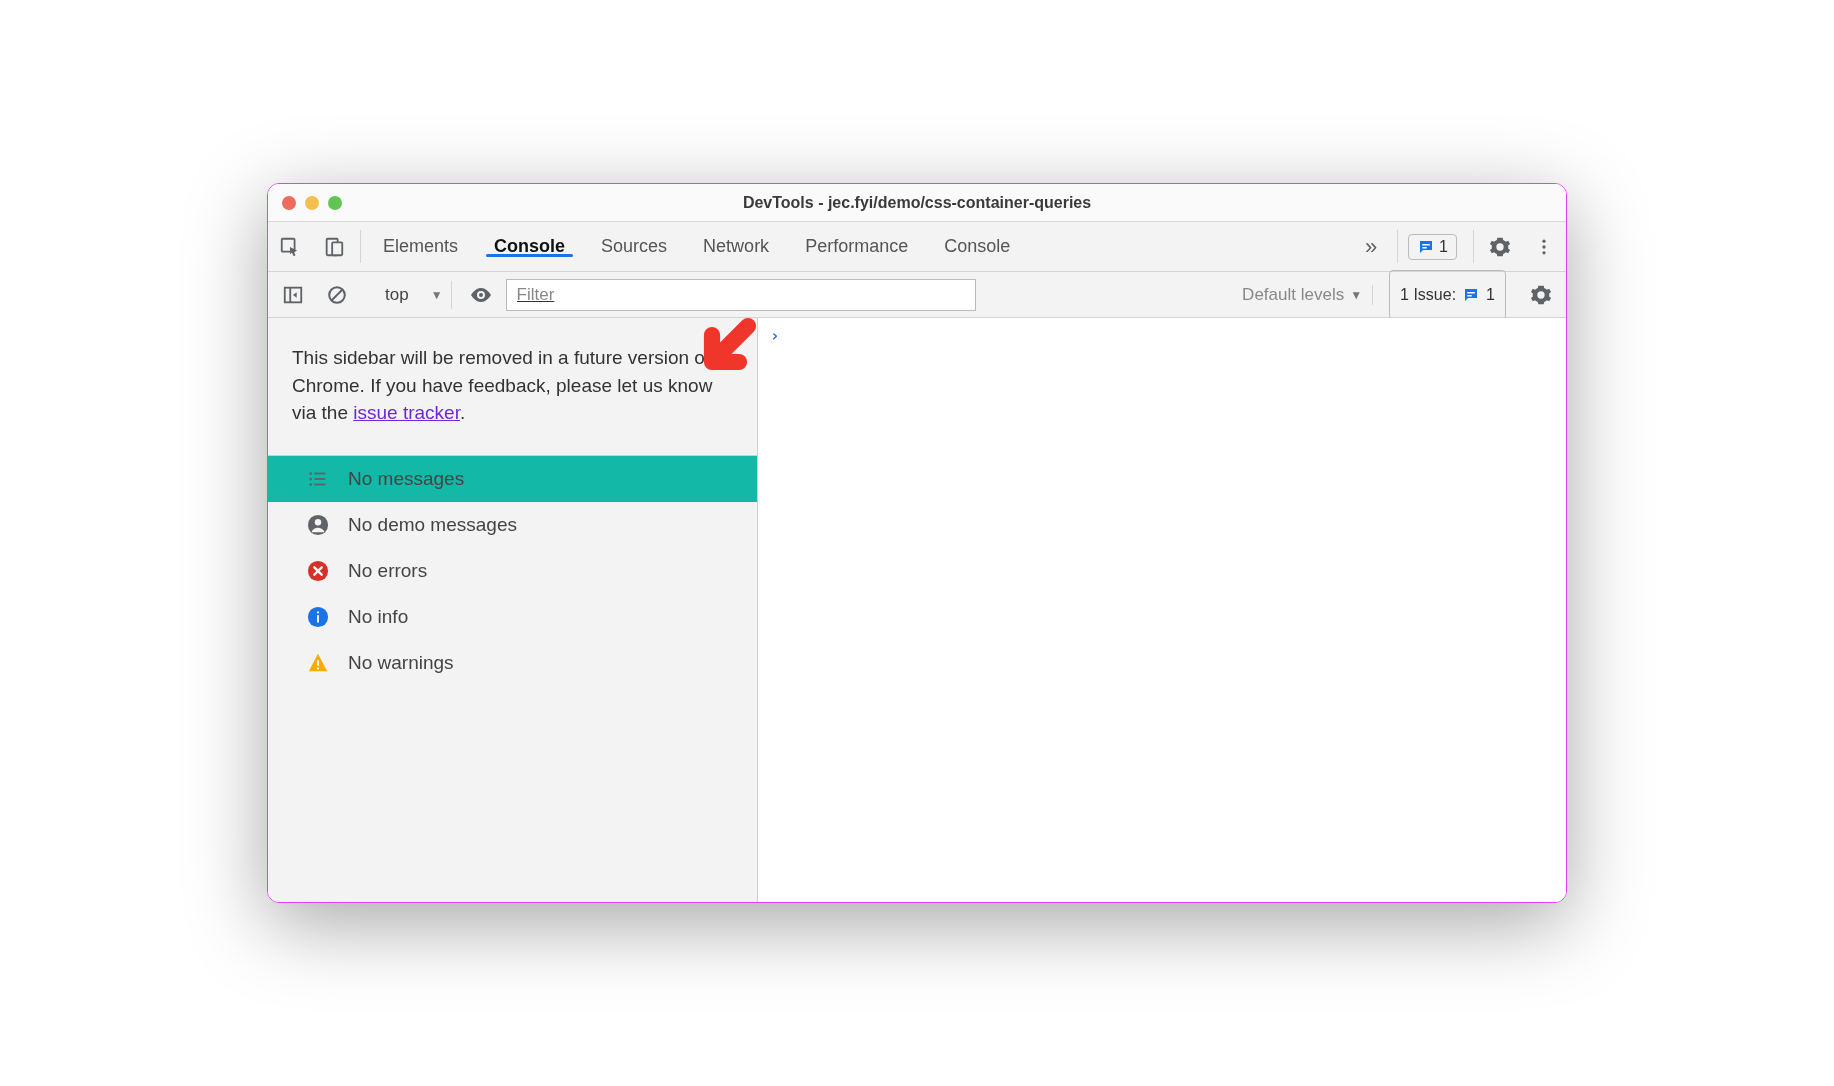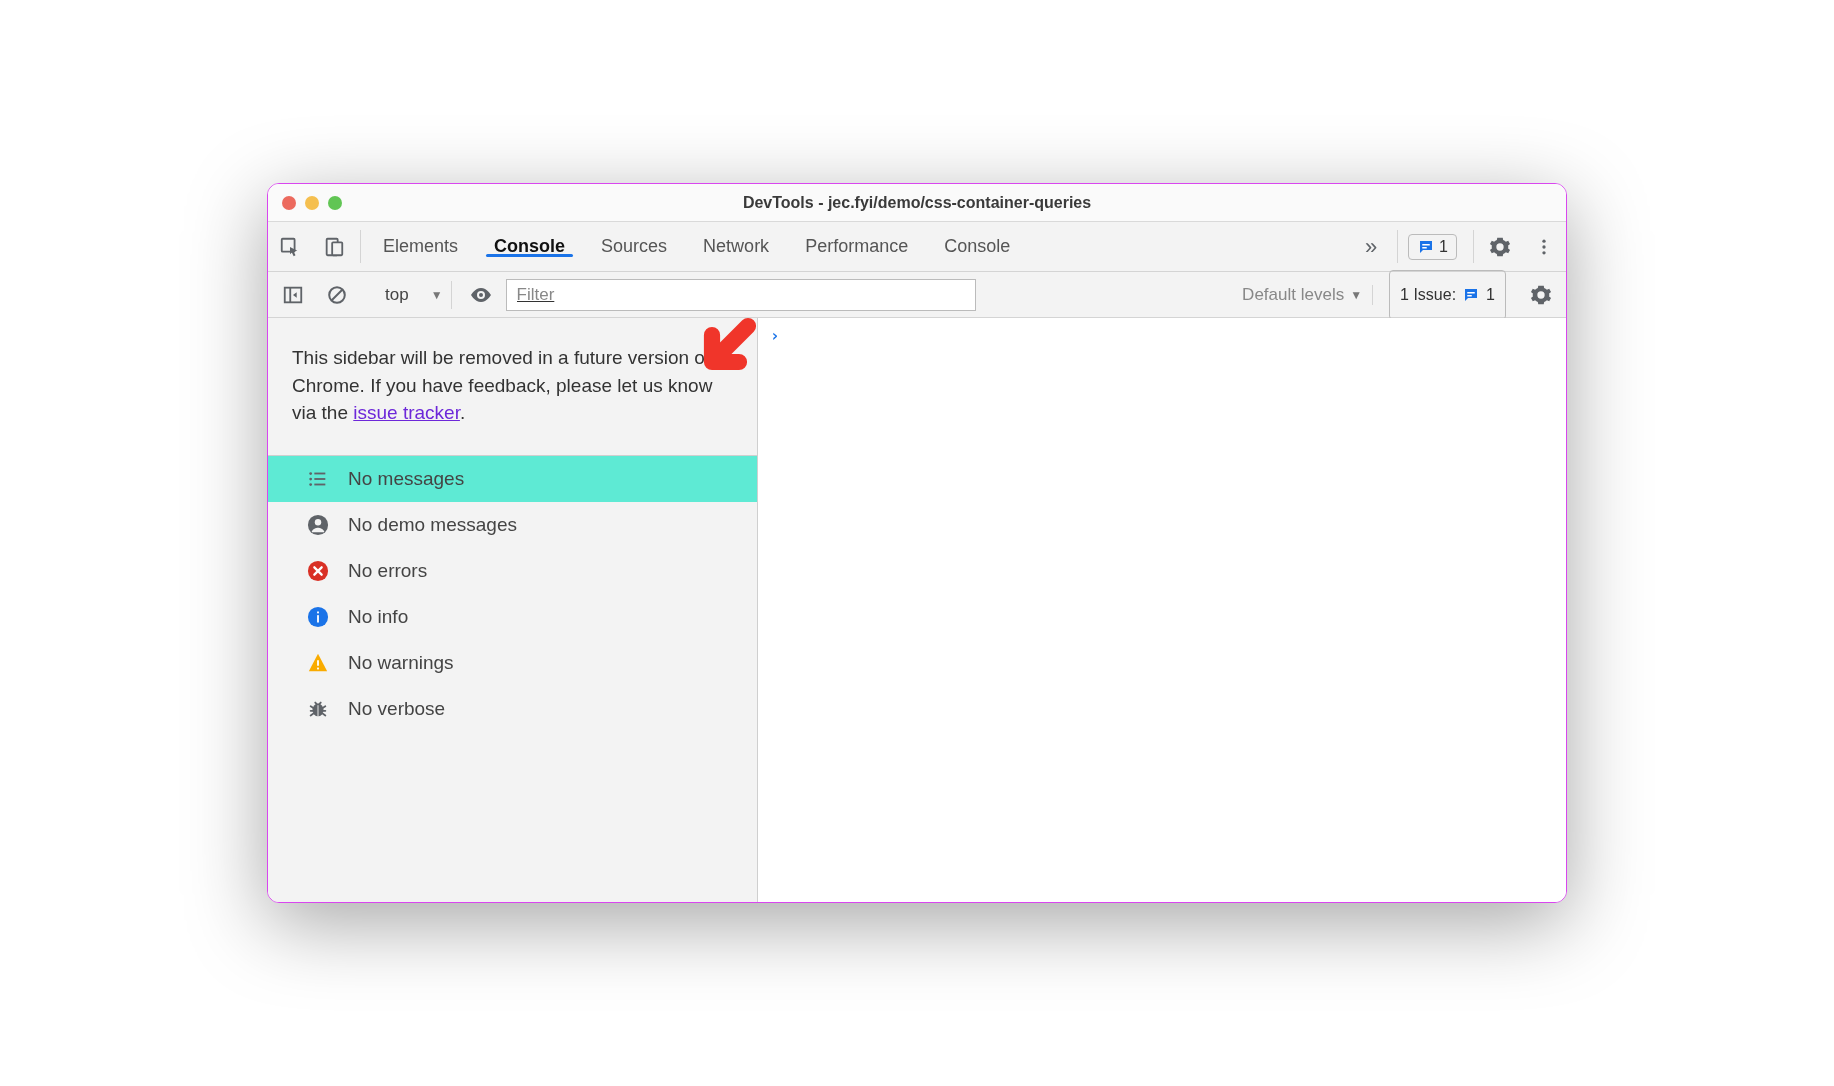--- a/index.html
+++ b/index.html
@@ -167,21 +167,21 @@
     color: #f0352a;
   }
   .cats { display:flex; flex-direction:column; }
   .cat {
     display:flex; align-items:center; gap:18px;
     height: 46px;
     padding: 0 20px 0 38px;
     font-size: 19px;
     color:#444;
   }
-  .cat.selected { background:#5eead4; }
+  .cat.selected { background:#14b8a6; }
   .cat .icn { width:24px; height:24px; display:flex;align-items:center;justify-content:center;}
   .main {
     flex:1; background:#fff; padding: 8px 12px;
     font-family: Menlo, Consolas, monospace;
     font-size: 16px;
     color:#1a73e8;
   }
   svg { display:block; }
   .chev { font-size: 12px; color:#777; }
 </style>
@@ -363,30 +363,20 @@
         <div class="cat">
           <span class="icn">
             <svg width="22" height="22" viewBox="0 0 24 24">
                   <path d="M12 2 L22 21 H2 Z" fill="#f9ab00"></path>
                   <rect x="11" y="9" width="2" height="6" fill="#fff"></rect>
                   <rect x="11" y="17" width="2" height="2" fill="#fff"></rect>
                 </svg>
           </span>
           <span>No warnings</span>
         </div>
-        <div class="cat">
-          <span class="icn">
-            <svg width="22" height="22" viewBox="0 0 24 24" fill="#5f6368">
-                  <ellipse cx="12" cy="13" rx="6" ry="7"></ellipse>
-                  <line x1="12" y1="6" x2="12" y2="20" stroke="#f3f3f3" stroke-width="1"></line>
-                  <path d="M4 9l3 2M4 14h3M4 19l3-2M20 9l-3 2M20 14h-3M20 19l-3-2M9 5l2 2M15 5l-2 2" stroke="#5f6368" stroke-width="2" fill="none" stroke-linecap="round"></path>
-                </svg>
-          </span>
-          <span>No verbose</span>
-        </div>
       </div>
     </div>
     <div class="main">
       <span style="font-weight:bold;">›</span>
     </div>
   </div>
 
 </div>
 </div>
 

